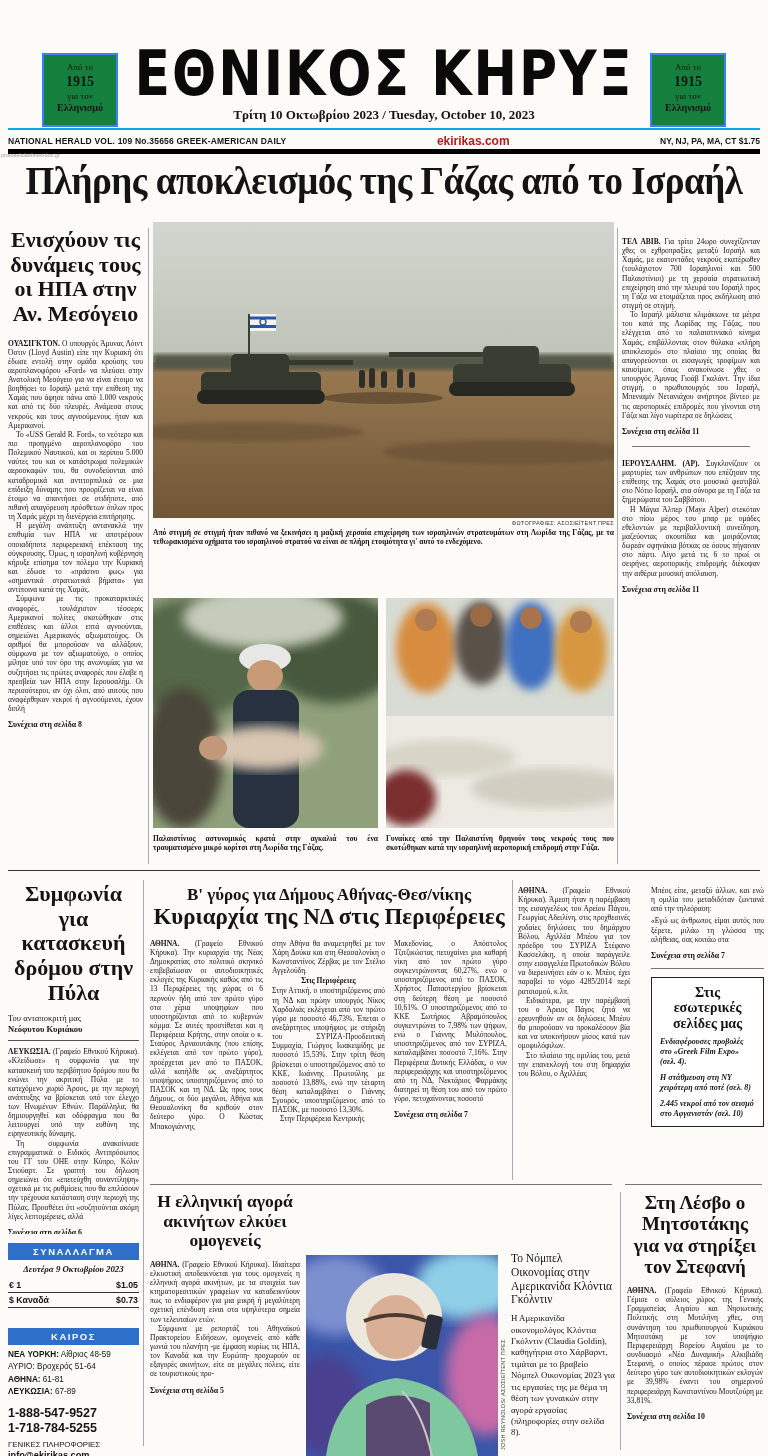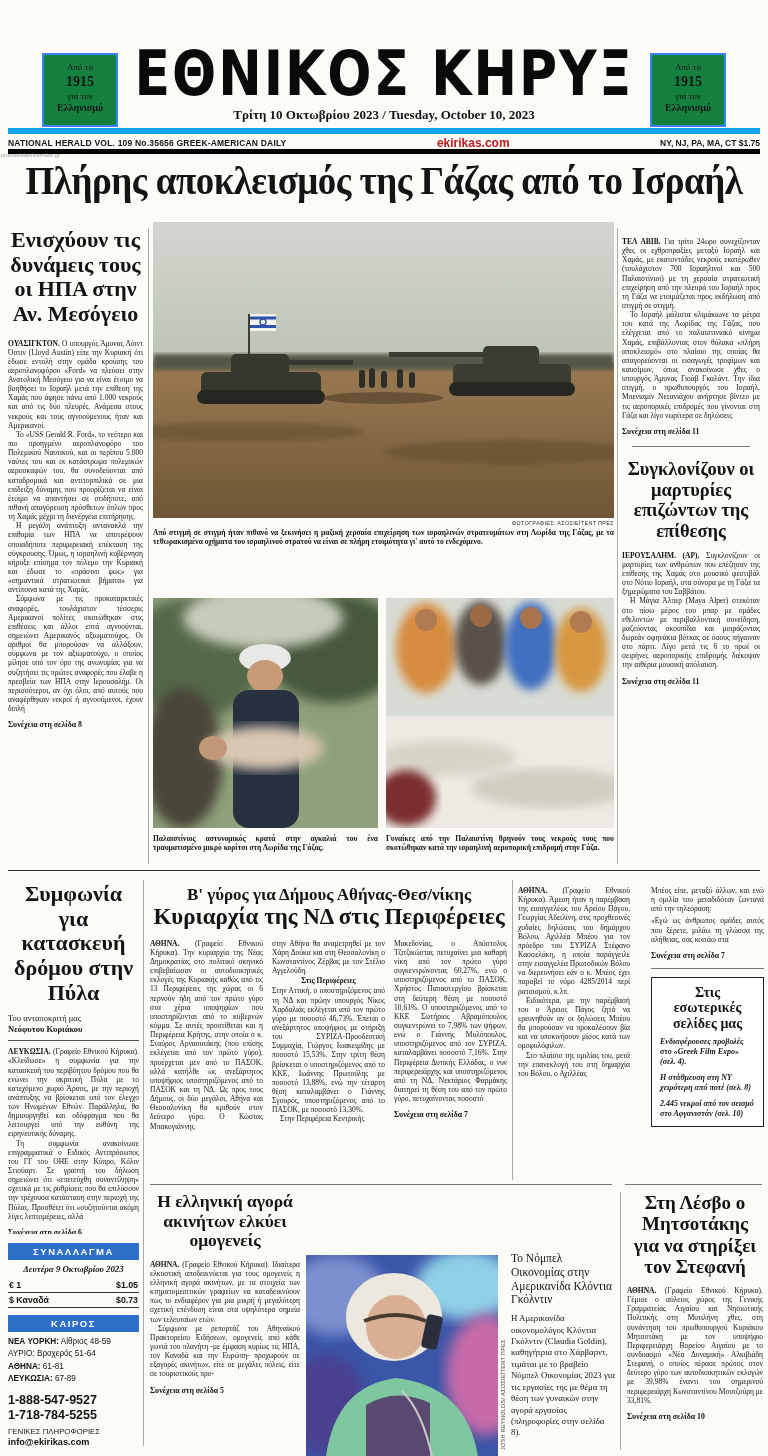--- a/index.html
+++ b/index.html
@@ -23,21 +23,21 @@
   .badge .y { font-size:14px; font-weight:bold; }
   .badge .e { font-size:10px; font-weight:bold; }
   .mast-title {
     left:118px; right:118px; top:38px; text-align:center;
     font-family:"DejaVu Sans", sans-serif; font-weight:900; font-size:52px;
     letter-spacing:2px; transform:scaleY(1.18); transform-origin:top center;
     white-space:nowrap; color:#0a0a0a;
   }
   .dateline { left:0; right:0; top:107px; text-align:center; font-size:13px; font-weight:bold; }
   .info-row {
-    left:8px; right:8px; top:128px; height:23px; border-top:6px solid #0ea5e9;
+    left:8px; right:8px; top:128px; height:23px; border-top:2px solid #0ea5e9;
     display:flex; justify-content:space-between; align-items:center;
   }
   .info-left { font-size:8.5px; letter-spacing:0.2px; }
   .website { font-size:12px; font-weight:bold; color:#b91c1c; }
   .info-right { font-size:8.5px; }
   .black-bar { left:8px; right:8px; top:149px; height:5px; background:#000; }
   .side-note { left:1px; top:152px; font-size:5.5px; color:#999; }
 
   .lead-headline {
     left:0; right:0; top:157px; text-align:center; white-space:nowrap;
@@ -236,21 +236,20 @@
 <div class="abs" style="left:622px; top:228px; width:138px; height:638px; overflow:hidden;">
   <div>
     <div class="bodytext" style="margin-top:9px;">
       <p class="np"><span class="bold">ΤΕΛ ΑΒΙΒ.</span><span> Για τρίτο 24ωρο συνεχίζονταν χθες οι εχθροπραξίες μεταξύ Ισραήλ και Χαμάς, με εκατοντάδες νεκρούς εκατέρωθεν (τουλάχιστον 700 Ισραηλινοί και 500 Παλαιστίνιοι) με τη χερσαία στρατιωτική επιχείρηση από την πλευρά του Ισραήλ προς τη Γάζα να ετοιμάζεται προς εκδήλωση από στιγμή σε στιγμή.</span></p>
       <p>Το Ισραήλ μάλιστα κλιμάκιωνε τα μέτρα του κατά της Λωρίδας της Γάζας, που ελέγχεται από το παλαιστινιακό κίνημα Χαμάς, επιβάλλοντας στον θύλακα «πλήρη αποκλεισμό» στο πλαίσιο της οποίας θα απαγορεύονται οι εισαγωγές τροφίμων και καυσίμων, όπως ανακοίνωσε χθες ο υπουργός Άμυνας Γιοάβ Γκαλάντ. Την ίδια στιγμή, ο πρωθυπουργός του Ισραήλ, Μπενιαμίν Νετανιάχου ανήρτησε βίντεο με τις αεροπορικές επιδρομές που γίνονται στη Γάζα και λίγο νωρίτερα σε δηλώσεις</p>
     </div>
     <div class="continued">Συνέχεια στη σελίδα 11</div>
   </div>
   <div class="hrule" style="margin:10px 10px 12px; background:#777;"></div>
   <div>
-    <div class="h-col" style="font-size:18.5px;">Συγκλονίζουν οι μαρτυρίες επιζώντων της επίθεσης</div>
     <div class="bodytext" style="margin-top:9px;">
       <p class="np"><span class="bold">ΙΕΡΟΥΣΑΛΗΜ. (ΑΡ).</span><span> Συγκλονίζουν οι μαρτυρίες των ανθρώπων που επέζησαν της επίθεσης της Χαμάς στο μουσικό φεστιβάλ στο Νότιο Ισραήλ, στα σύνορα με τη Γάζα τα ξημερώματα του Σαββάτου.</span></p>
       <p>Η Μάγια Άλπερ (Maya Alper) στεκόταν στο πίσω μέρος του μπαρ με ομάδες εθελοντών με περιβαλλοντική συνείδηση, μαζεύοντας σκουπίδια και μοιράζοντας δωρεάν σφηνάκια βότκας σε όσους πήγαιναν στο πάρτι. Λίγο μετά τις 6 το πρωί οι σειρήνες αεροπορικής επιδρομής διέκοψαν την αιθέρια μουσική απόλαυση.</p>
     </div>
     <div class="continued">Συνέχεια στη σελίδα 11</div>
   </div>
 </div>
 
 <div class="abs hrule" style="left:8px; right:8px; top:870px; background:#333;"></div>
 
@@ -294,21 +293,21 @@
 <div class="abs" style="left:518px; top:882px; width:246px; height:296px; overflow:hidden;">
   <div style="display:flex; gap:21px; margin-top:4px;justify-content:flex-end;">
     <div class="bodytext" style="width:118px;">
       <p class="np"><span class="bold">ΑΘΗΝΑ.</span><span> (Γραφείο Εθνικού Κήρυκα). Άμεση ήταν η παρέμβαση της εισαγγελέως του Αρείου Πάγου, Γεωργίας Αδειλίνη, στις προχθεσινές χυδαίες δηλώσεις του δημάρχου Βόλου, Αχιλλέα Μπέου για τον πρόεδρο του ΣΥΡΙΖΑ Στέφανο Κασσελάκη, η οποία παράγγειλε στην εισαγγελέα Πρωτοδικών Βόλου να διερευνήσει εάν ο κ. Μπέος έχει παραβεί το νόμο 4285/2014 περί ρατσισμού, κ.λπ.</span></p>
       <p>Ειδικότερα, με την παρέμβασή του ο Άρειος Πάγος ζητά να ερευνηθούν αν οι δηλώσεις Μπέου θα μπορούσαν να προκαλέσουν βία και να υποκινήσουν μίσος κατά των ομοφυλόφιλων.</p>
       <p>Στο πλαίσιο της ομιλίας του, μετά την επανεκλογή του στη δημαρχία του Βόλου, ο Αχιλλέας</p>
     </div>
     <div style="width:119px;">
       <div class="bodytext">
         <p class="np">Μπέος είπε, μεταξύ άλλων, και ενώ η ομιλία του μεταδιδόταν ζωντανά από την τηλεόραση:</p>
-        <p class="np" style="margin-top:3px;">«Εγώ ως άνθρωπος ομάδες αυτός που ξέρετε, μιλάω τη γλώσσα της αλήθειας, σας κοιτάω στα</p>
+        <p class="np" style="margin-top:3px;">«Εγώ ως άνθρωπος είμαι αυτός που ξέρετε, μιλάω τη γλώσσα της αλήθειας, σας κοιτάω στα</p>
       </div>
       <div class="continued">Συνέχεια στη σελίδα 7</div>
       <div class="hrule" style="margin:8px 0; background:#777;"></div>
       <div class="inside-box">
         <div class="title">Στις εσωτερικές σελίδες μας</div>
         <div class="item">Ενδιαφέρουσες προβολές στο «Greek Film Expo» (σελ. 4).</div>
         <div class="item">Η στάθμευση στη ΝΥ χειρότερη από ποτέ (σελ. 8)</div>
         <div class="item">2.445 νεκροί από τον σεισμό στο Αφγανιστάν (σελ. 10)</div>
       </div>
     </div>
@@ -322,21 +321,21 @@
   <div class="blue-head">ΣΥΝΑΛΛΑΓΜΑ</div>
   <div class="fx-date">Δευτέρα 9 Οκτωβρίου 2023</div>
   <div class="fx-row">
     <span>€ 1</span>
     <span>$1.05</span>
   </div>
   <div class="fx-row">
     <span>$ Καναδά</span>
     <span>$0.73</span>
   </div>
-  <div class="blue-head" style="margin-top:7px;">ΚΑΙΡΟΣ</div>
+  <div class="blue-head" style="margin-top:20px;">ΚΑΙΡΟΣ</div>
   <div class="wx-line"><span class="lbl">ΝΕΑ ΥΟΡΚΗ:</span><span> Αίθριος 48-59</span></div>
   <div class="wx-line"><span>ΑΥΡΙΟ:</span><span> Βροχερός 51-64</span></div>
   <div class="wx-line"><span class="lbl">ΑΘΗΝΑ:</span><span> 61-81</span></div>
   <div class="wx-line"><span class="lbl">ΛΕΥΚΩΣΙΑ:</span><span> 67-89</span></div>
   <div class="phones">
     <div>1-888-547-9527</div>
     <div>1-718-784-5255</div>
   </div>
   <div class="geninfo">
     <div>ΓΕΝΙΚΕΣ ΠΛΗΡΟΦΟΡΙΕΣ</div>

